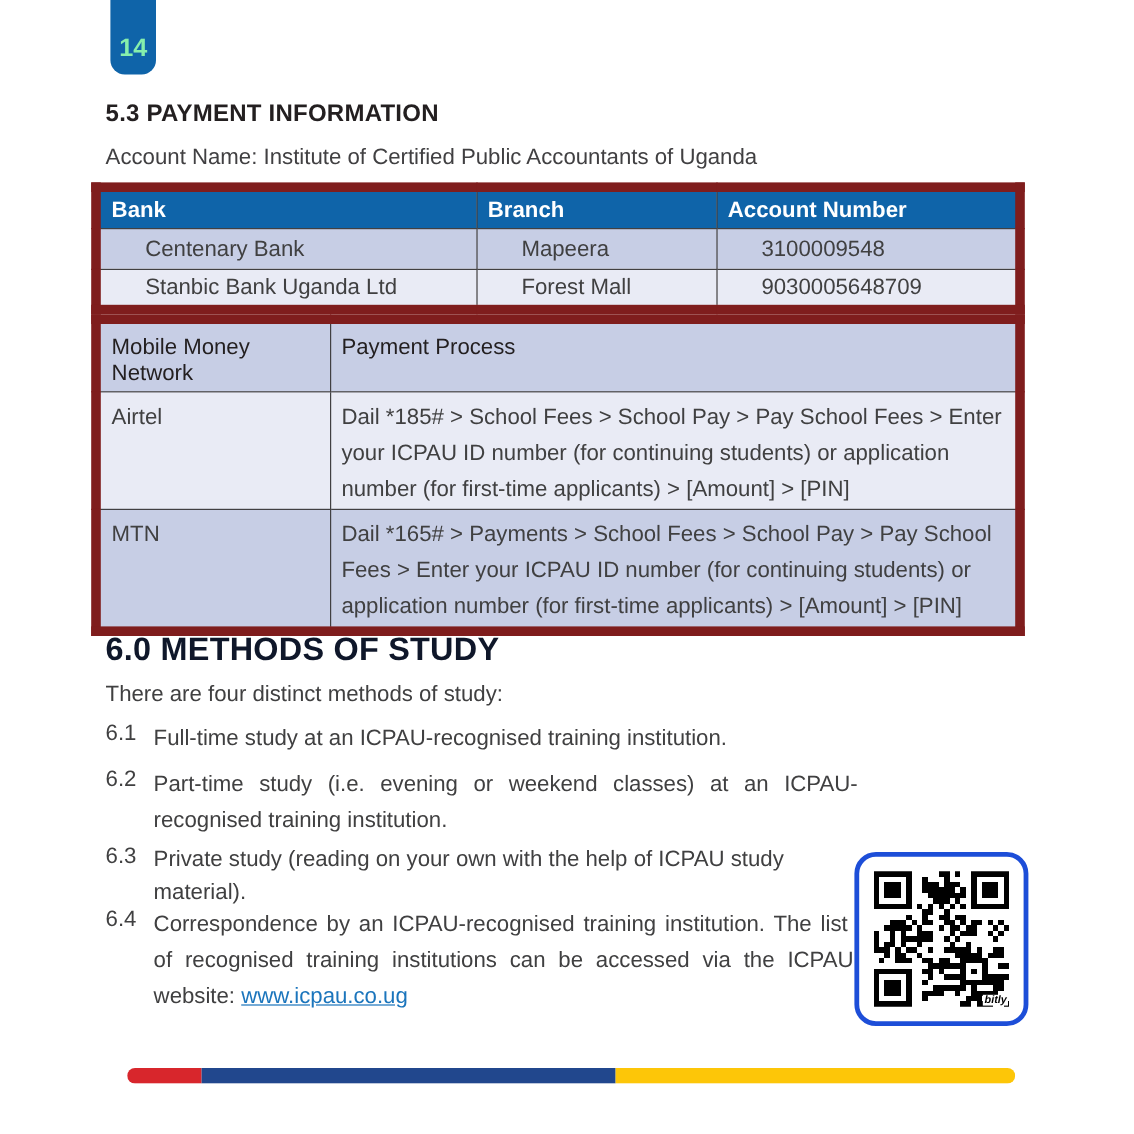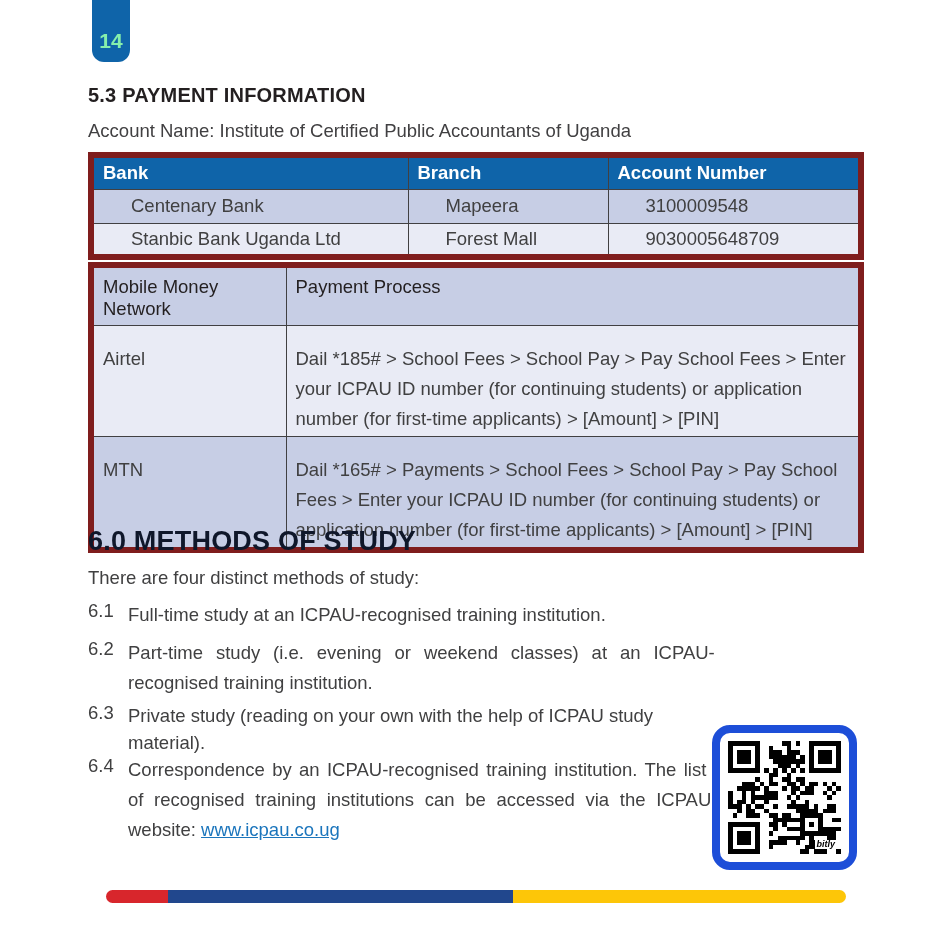--- a/index.html
+++ b/index.html
@@ -14,32 +14,32 @@
     left:92px;top:0;width:38px;height:62px;background:#0f64a9;
     border-radius:0 0 12px 12px;color:#86efac;font-weight:bold;font-size:21px;
     display:flex;align-items:flex-end;justify-content:center;padding-bottom:9px;
     box-sizing:border-box;
   }
 
   .h-black{left:88px;top:84px;font-size:20px;font-weight:bold;color:#231f20;letter-spacing:.2px;}
   .account-line{left:88px;top:120px;font-size:18.5px;color:#414042;}
 
   table{border-collapse:collapse;table-layout:fixed;}
-  .tbl{left:88px;width:770px;border:6px solid #7f1d1d;}
+  .tbl{left:76px;width:770px;border:8px solid #7f1d1d;}
   .tbl td,.tbl th{border:1px solid #414042;font-size:18.5px;padding:2px 9px;box-sizing:border-box;}
   .tbl1{top:152px;}
   .tbl1 th{background:#0f64a9;color:#ffffff;text-align:left;font-weight:bold;height:34px;}
   .tbl1 td{height:34px;padding-left:37px;}
   .tbl1 .num,.tbl1 th.num{text-align:left;}
   .row-med{background:#c7cee5;}
   .row-light{background:#e9ebf5;}
 
   .tbl2{top:262px;}
   .tbl2 th{background:#c7cee5;color:#231f20;text-align:left;font-weight:normal;vertical-align:top;height:60px;padding-top:8px;}
-  .tbl2 td{vertical-align:top;height:95px;padding-top:18px;line-height:30px;}
+  .tbl2 td{vertical-align:top;height:95px;padding-top:5px;line-height:30px;}
   .pre{white-space:pre-line;}
 
   .h-blue{left:88px;top:526px;font-size:27px;font-weight:bold;color:#0f172a;letter-spacing:.2px;}
   .intro{left:88px;top:567px;font-size:18.5px;}
 
   .method{left:88px;font-size:18.5px;display:flex;}
   .method .num{width:40px;flex:0 0 40px;}
   .method .lines{line-height:30px;}
   .m61{top:600px;}
   .m62{top:638px;}
@@ -47,22 +47,22 @@
   .m63 .lines{line-height:27px;}
   .m64{top:755px;}
   .spread{word-spacing:.42em;}
   .spread-sm{word-spacing:.12em;}
   .spread-md{word-spacing:.30em;}
   a.site-link{color:#1b75bc;}
 
   
   .qr{
     left:712px;top:710px;width:145px;height:145px;background:#ffffff;
-    border:8px solid #1d4ed8;border-radius:18px;box-sizing:border-box;
-    display:flex;align-items:center;justify-content:center;margin-top:15px;
+    border:4px solid #1d4ed8;border-radius:18px;box-sizing:border-box;
+    display:flex;align-items:center;justify-content:center;
   }
   .qr svg{display:block;}
   .qr .watermark{
     position:absolute;right:13px;bottom:13px;font-size:9px;font-style:italic;
     font-weight:bold;color:#000;background:#fff;padding:0 1px;line-height:9px;
   }
 
   
   .footer-bar{
     left:106px;top:890px;width:740px;height:13px;border-radius:7px;overflow:hidden;

